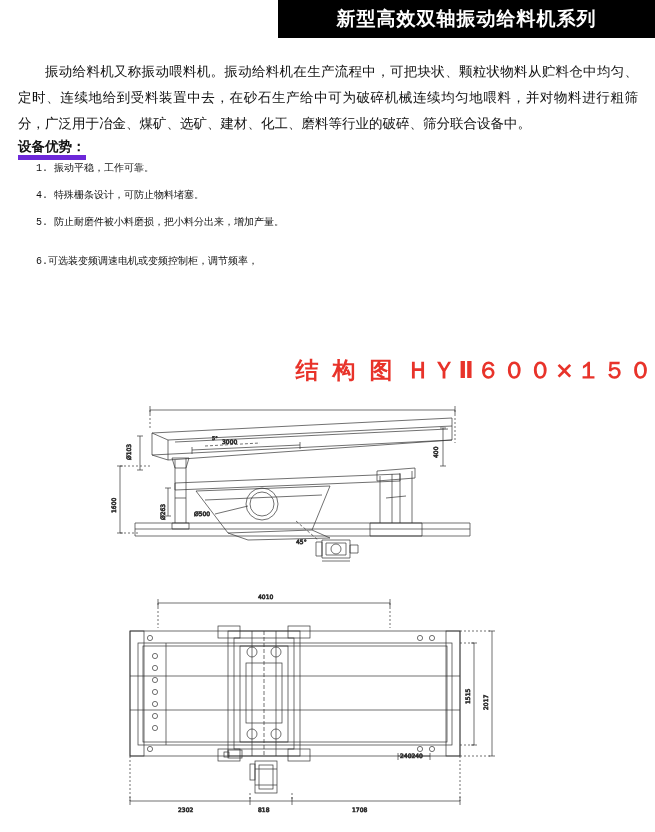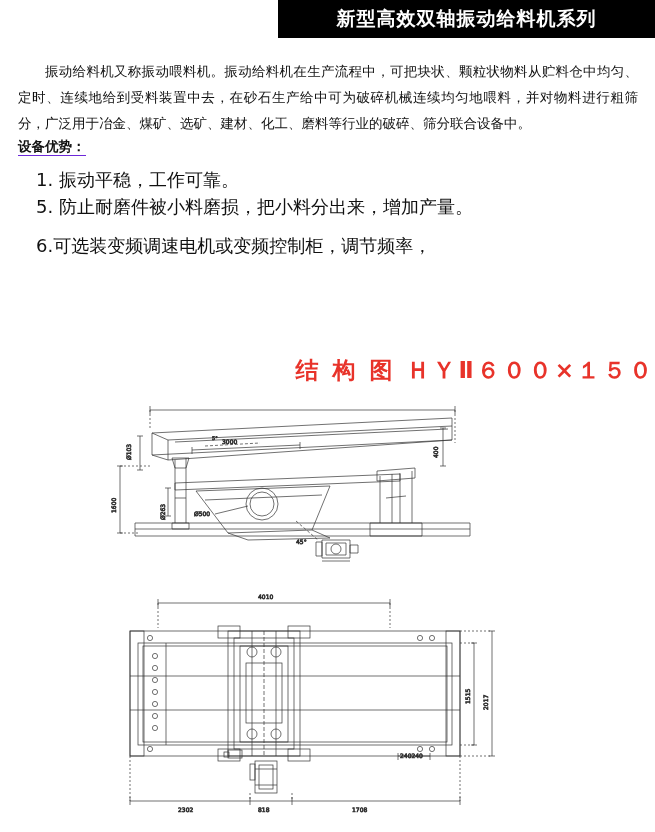--- a/index.html
+++ b/index.html
@@ -52,31 +52,32 @@
   
   .adv-title {
     position: absolute;
     top: 138px;
     left: 18px;
     font-size: 13.5px;
     font-weight: bold;
     color: #111;
   }
   .adv-title .underline {
-    border-bottom: 1px solid #6d28d9;
+    border-bottom: 5px solid #6d28d9;
     padding-bottom: 1px;
   }
   .adv-list {
     position: absolute;
-    top: 166px;
+    top: 155px;
     left: 18px;
     width: 620px;
-    font-size: 18px;
+    font-size: 10px;
     line-height: 27px;
     color: #111;
+    font-family: Liberation Mono, monospace;
   }
   .adv-item {
     padding-left: 18px;
   }
   .adv-item-last {
     padding-left: 18px;
     margin-top: 12px;
   }
   .adv-cont {
     padding-left: 0px;
@@ -125,20 +126,21 @@
 </div>
 
 <div class="intro">振动给料机又称振动喂料机。振动给料机在生产流程中，可把块状、颗粒状物料从贮料仓中均匀、定时、连续地给到受料装置中去，在砂石生产给中可为破碎机械连续均匀地喂料，并对物料进行粗筛分，广泛用于冶金、煤矿、选矿、建材、化工、磨料等行业的破碎、筛分联合设备中。</div>
 
 <div class="adv-title">
   <span class="underline">设备优势：</span>
 </div>
 
 <div class="adv-list">
   <div class="adv-item">1. 振动平稳，工作可靠。</div>
+  <div class="adv-item">4. 特殊栅条设计，可防止物料堵塞。</div>
   <div class="adv-item">5. 防止耐磨件被小料磨损，把小料分出来，增加产量。</div>
   <div class="adv-item-last">6.可选装变频调速电机或变频控制柜，调节频率，</div>
 </div>
 
 <div class="drawing-title">结 构 图  ＨＹⅡ６００×１５０</div>
 
 <div class="drawing">
 <svg width="655" height="444" viewBox="0 0 655 444" xmlns="http://www.w3.org/2000/svg">
   <g stroke="#333" stroke-width="0.7" fill="none">
 

